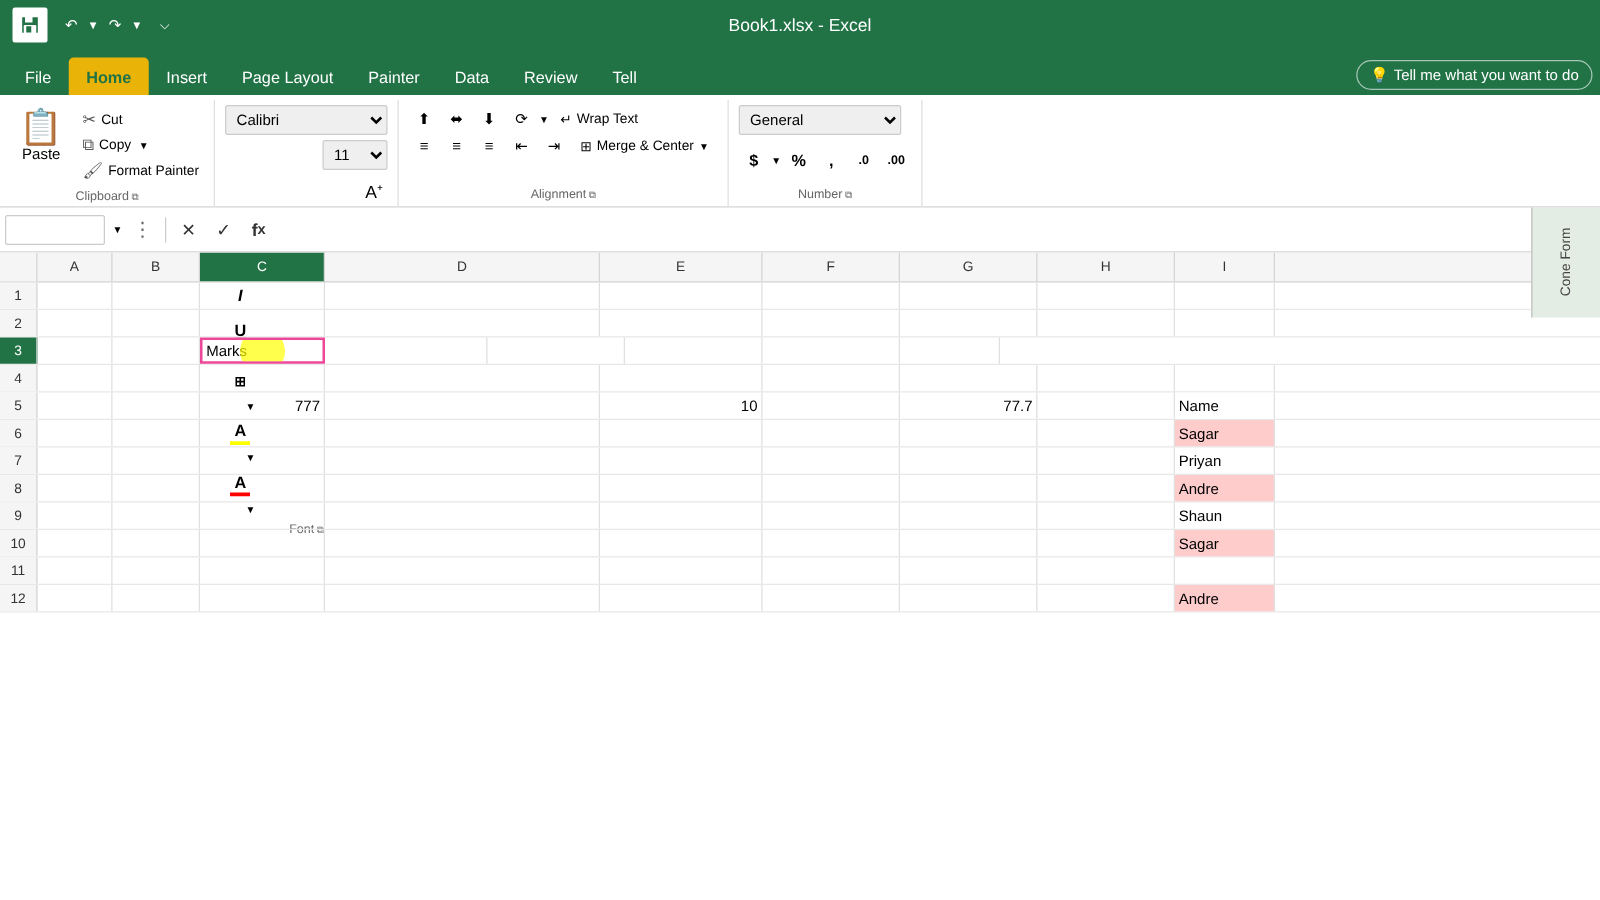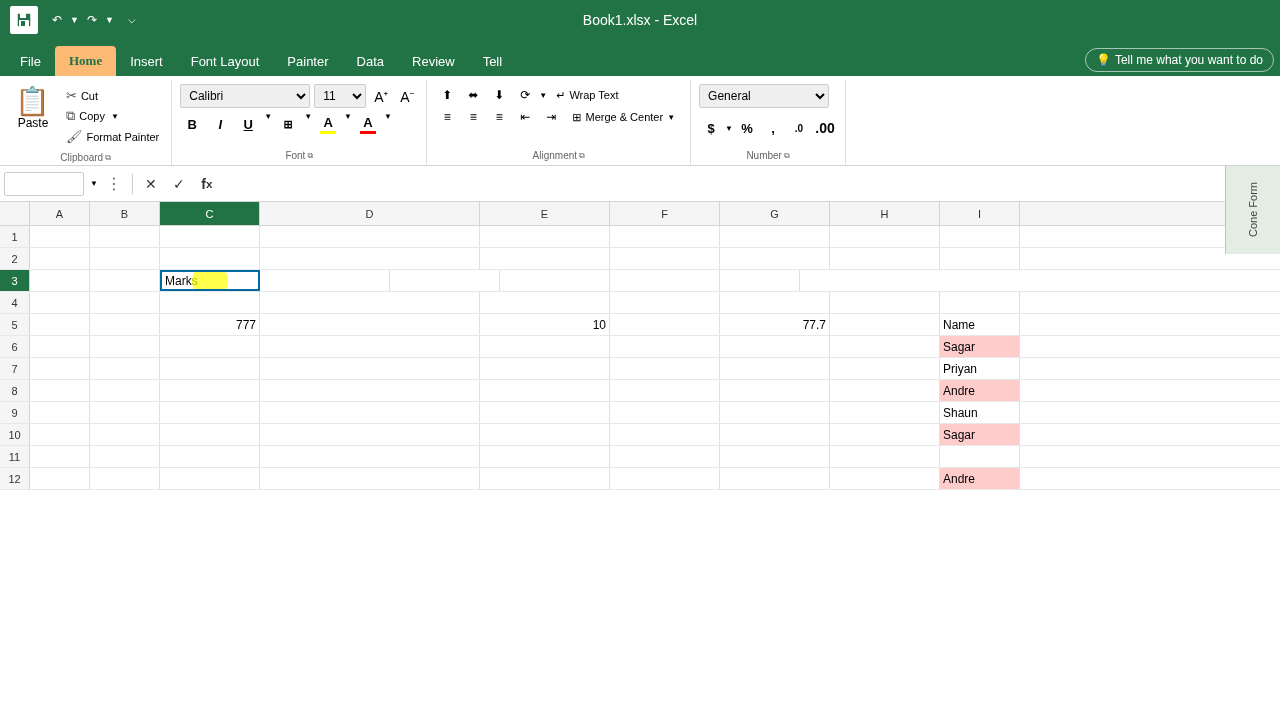--- a/index.html
+++ b/index.html
@@ -34,24 +34,23 @@
       color: white;
       padding: 6px 14px;
       cursor: pointer;
       font-size: 13px;
       border-radius: 4px 4px 0 0;
       height: 30px;
       display: flex;
       align-items: center;
     }
     .ribbon-tab.active {
-      background: #fdba74;
+      background: #eab308;
       color: #217346;
       font-weight: 600;
-      font-family: Liberation Serif, serif;
     }
     .tell-me {
       margin-left: auto;
       display: flex;
       align-items: center;
       color: white;
       font-size: 12px;
       gap: 4px;
       padding: 4px 10px;
       border: 1px solid rgba(255,255,255,0.6);
@@ -122,21 +121,21 @@
       font-size: 11px;
     }
     .clip-item-icon { font-size: 13px; color: #555; }
 
     
     .font-group-content {
       display: flex;
       flex-direction: column;
       gap: 4px;
     }
-    .font-row1, .font-row2 { display: flex; align-items: flex-start; gap: 4px; }
+    .font-row1, .font-row2 { display: flex; align-items: flex-end; gap: 4px; flex-direction: column; }
     .font-select {
       width: 130px;
       height: 24px;
       font-size: 12px;
       border: 1px solid #ccc;
       border-radius: 2px;
       padding: 0 4px;
     }
     .font-size-select {
       width: 52px;
@@ -357,21 +356,21 @@
       align-items: center;
       border-right: 1px solid #e0e0e0;
       font-size: 12px;
       padding: 0 3px;
       overflow: hidden;
       white-space: nowrap;
       cursor: cell;
       position: relative;
     }
     .cell.selected {
-      border: 2px solid #0369a1;
+      border: 2px solid #ec4899;
       background: #fff;
     }
     .cell.pink-bg { background: #ffcccc; }
 
     
     .cursor-circle {
       position: absolute;
       width: 36px;
       height: 36px;
       border-radius: 50%;
@@ -424,21 +423,21 @@
     <button class="tb-btn" style="font-size:10px;">⌵</button>
   </div>
   <div class="title-bar-center">Book1.xlsx - Excel</div>
   <div style="width:80px;"></div>
 </div>
 
 <div class="ribbon-tabs">
   <div class="ribbon-tab">File</div>
   <div class="ribbon-tab active">Home</div>
   <div class="ribbon-tab">Insert</div>
-  <div class="ribbon-tab">Font Layout</div>
+  <div class="ribbon-tab">Page Layout</div>
   <div class="ribbon-tab">Painter</div>
   <div class="ribbon-tab">Data</div>
   <div class="ribbon-tab">Review</div>
   <div class="ribbon-tab">Tell</div>
   <div class="tell-me">
     <span>💡</span>
     <span>Tell me what you want to do</span>
   </div>
 </div>
 
@@ -551,21 +550,21 @@
     <div class="ribbon-group-content" style="flex-direction:column;gap:4px;">
       <select class="number-select">
         <option>General</option>
       </select>
       <div class="number-row">
         <button class="fmt-btn">$</button>
         <span style="font-size:8px;cursor:pointer;">▼</span>
         <button class="fmt-btn">%</button>
         <button class="fmt-btn">,</button>
         <button class="fmt-btn" style="font-size:10px;">.0</button>
-        <button class="fmt-btn" style="font-size:14px;">.00</button>
+        <button class="fmt-btn" style="font-size:10px;">.00</button>
       </div>
     </div>
     <div class="ribbon-group-label">
       <span>Number</span>
       <span class="expand-icon">⧉</span>
     </div>
   </div>
 
 
   <div style="position:absolute;right:0;top:166px;width:55px;background:#e4ede4;border-left:1px solid #c0c0c0;height:88px;display:flex;align-items:center;justify-content:center;overflow:hidden;">

